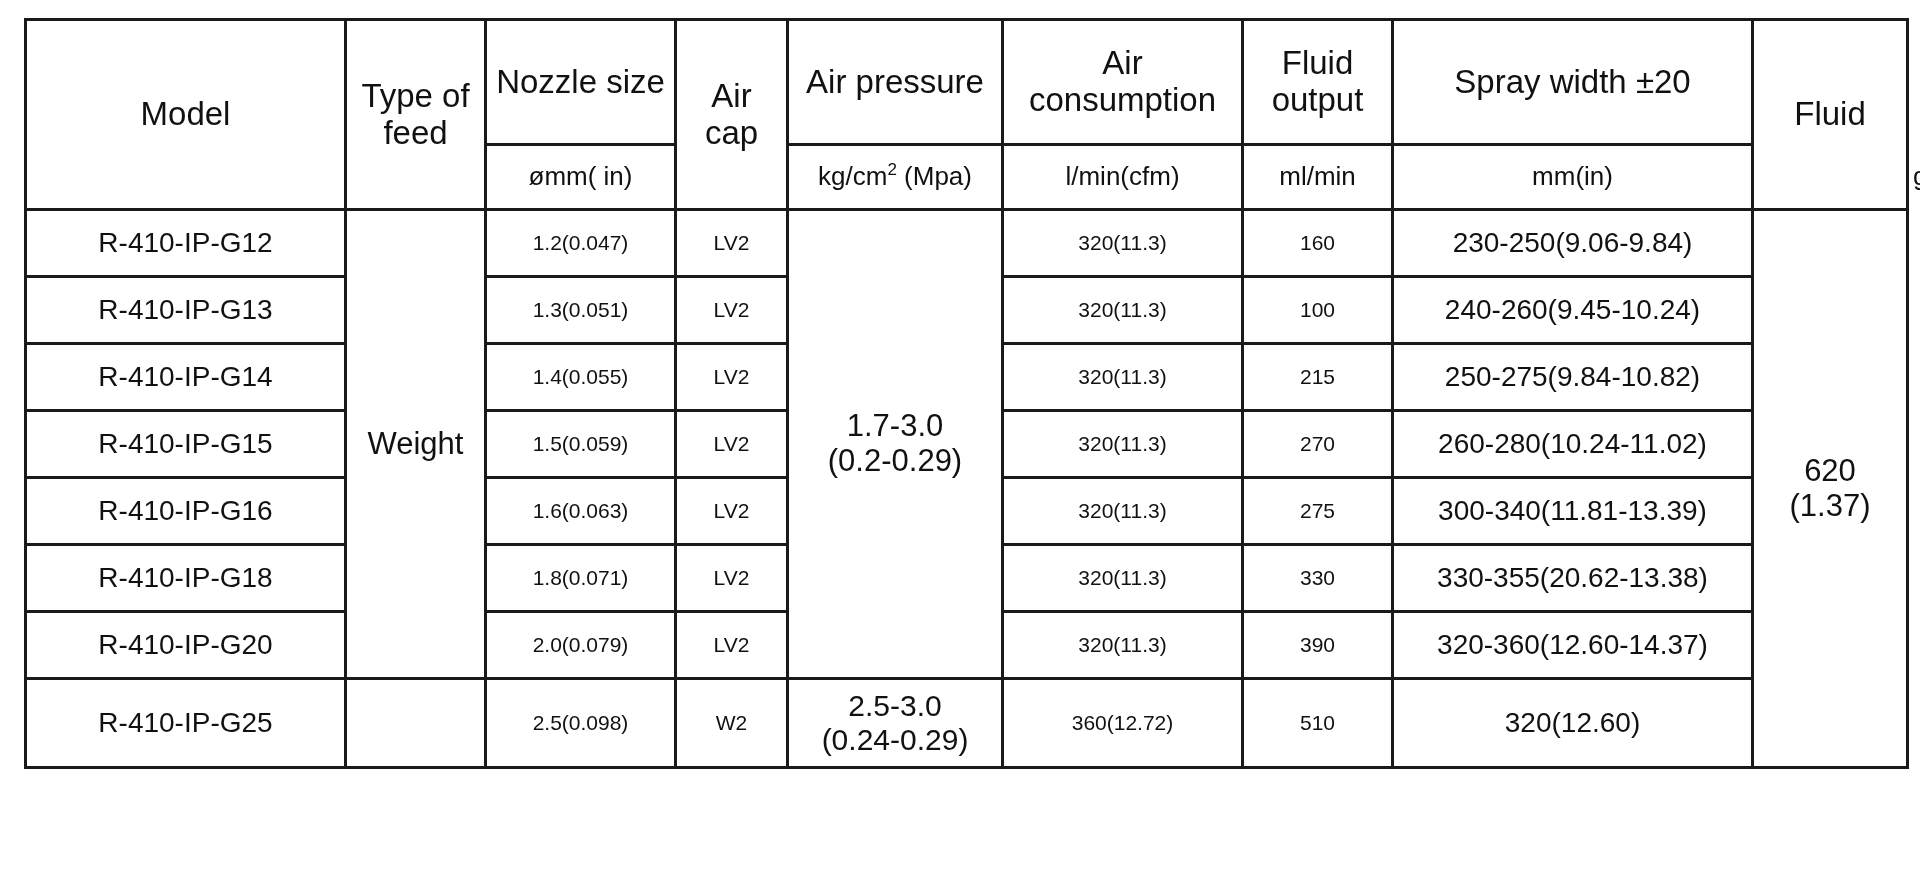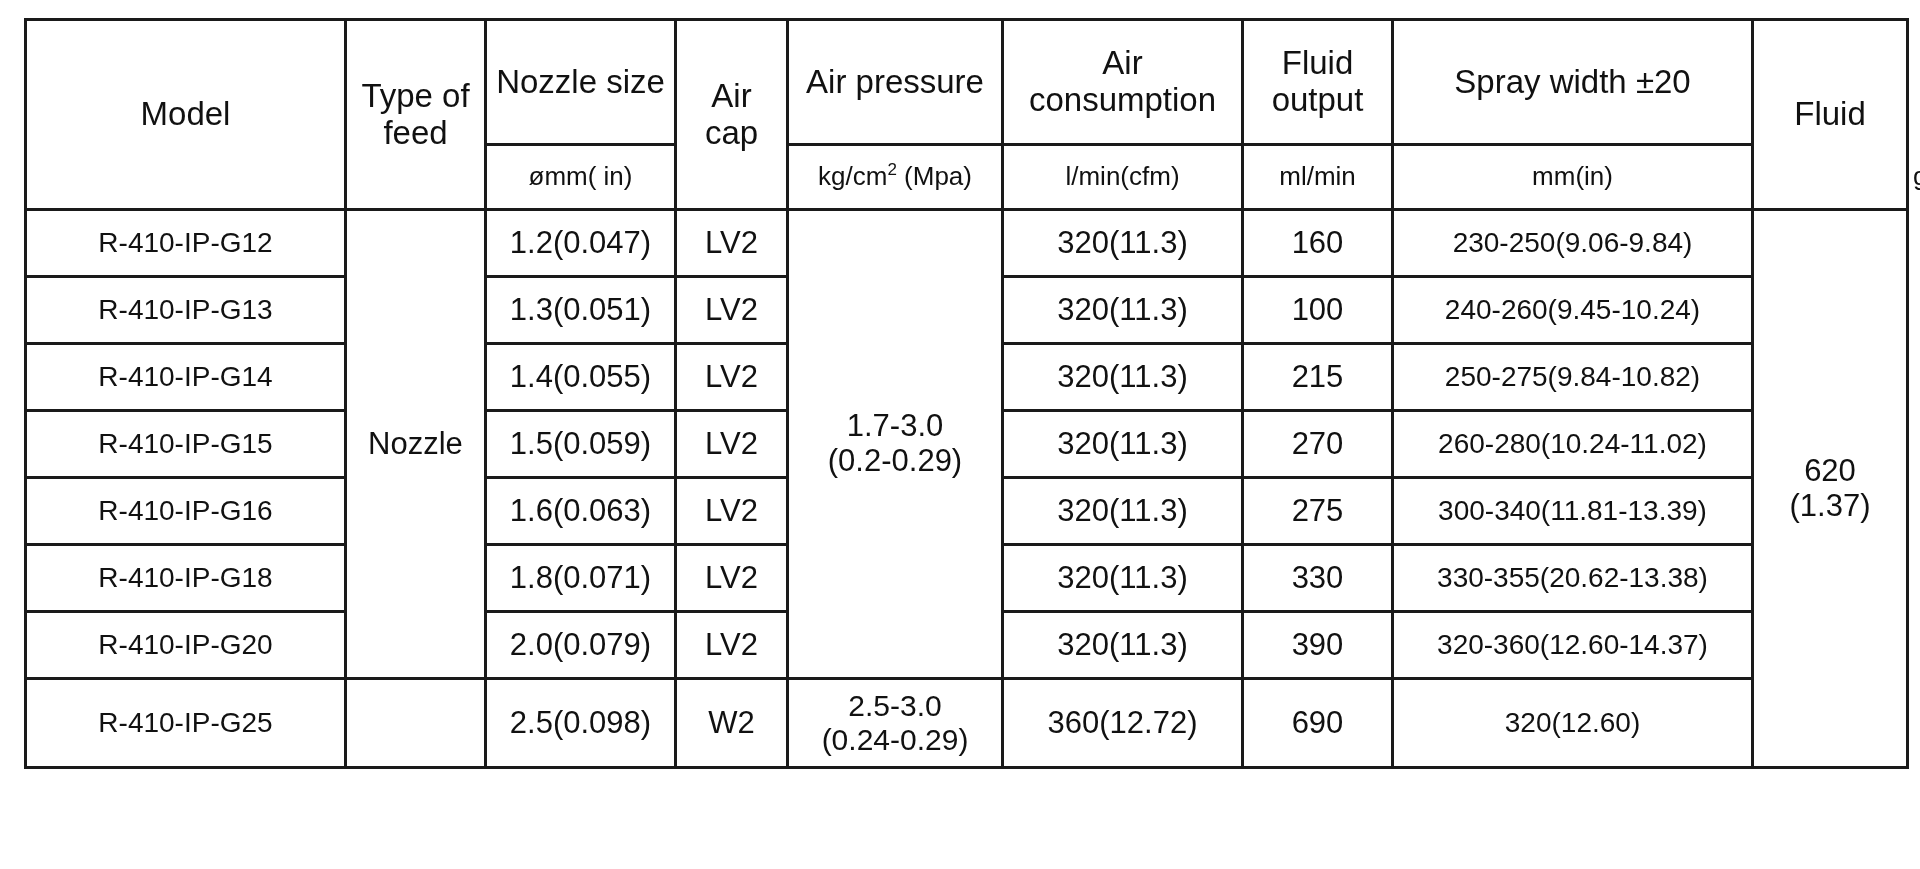--- a/index.html
+++ b/index.html
@@ -49,21 +49,21 @@
     vertical-align: super;
     line-height: 0;
   }
   
   td.model {
     font-size: 28px;
     padding-left: 10px;
     padding-right: 10px;
   }
   td.cell {
-    font-size: 31px;
+    font-size: 21px;
   }
   td.narrow {
     font-size: 30px;
   }
   td.spray {
     font-size: 28px;
   }
   td.vmerge {
     font-size: 31px;
   }
@@ -119,21 +119,21 @@
         <th class="h-unit"><span>kg/cm</span><sup>2</sup><span> (Mpa)</span></th>
         <th class="h-unit">l/min(cfm)</th>
         <th class="h-unit">ml/min</th>
         <th class="h-unit">mm(in)</th>
         <th class="h-unit">g(lbs)</th>
       </tr>
     </thead>
     <tbody>
       <tr class="body-row">
         <td class="model">R-410-IP-G12</td>
-        <td class="vmerge" rowspan="7">Nozzle</td>
+        <td class="vmerge" rowspan="7">Weight</td>
         <td class="cell">1.2(0.047)</td>
         <td class="cell">LV2</td>
         <td class="vmerge" rowspan="7">
           <span class="two-line">1.7-3.0</span>
           <span class="two-line">(0.2-0.29)</span>
         </td>
         <td class="cell">320(11.3)</td>
         <td class="cell">160</td>
         <td class="spray">230-250(9.06-9.84)</td>
         <td class="vmerge" rowspan="8">
@@ -192,18 +192,18 @@
       <tr class="body-row tall">
         <td class="model">R-410-IP-G25</td>
         <td class="cell"></td>
         <td class="cell">2.5(0.098)</td>
         <td class="cell">W2</td>
         <td class="narrow">
           <span class="two-line">2.5-3.0</span>
           <span class="two-line">(0.24-0.29)</span>
         </td>
         <td class="cell">360(12.72)</td>
-        <td class="cell">690</td>
+        <td class="cell">510</td>
         <td class="spray">320(12.60)</td>
       </tr>
     </tbody>
   </table>
 </div>
 
 </body></html>

